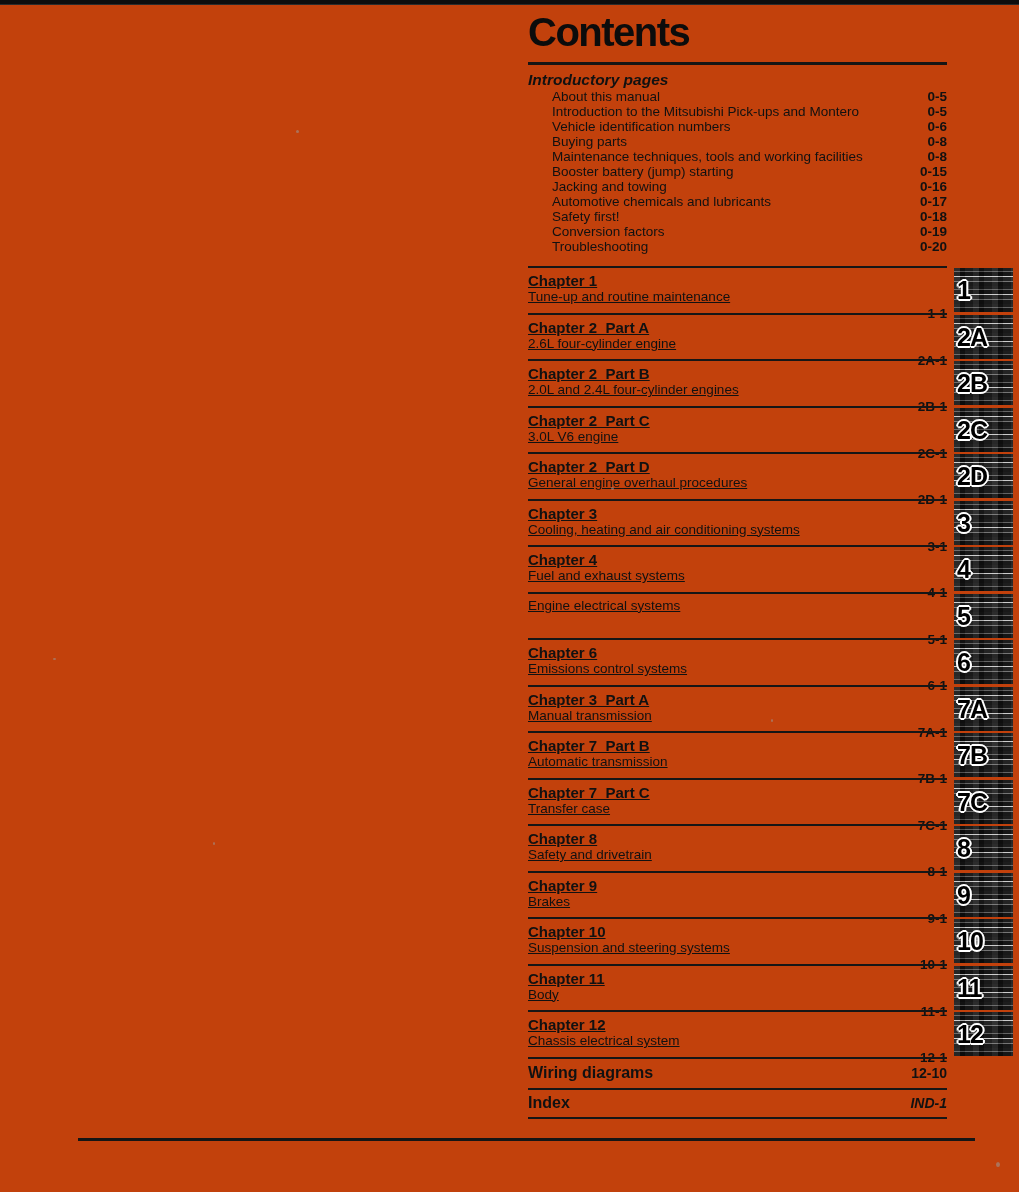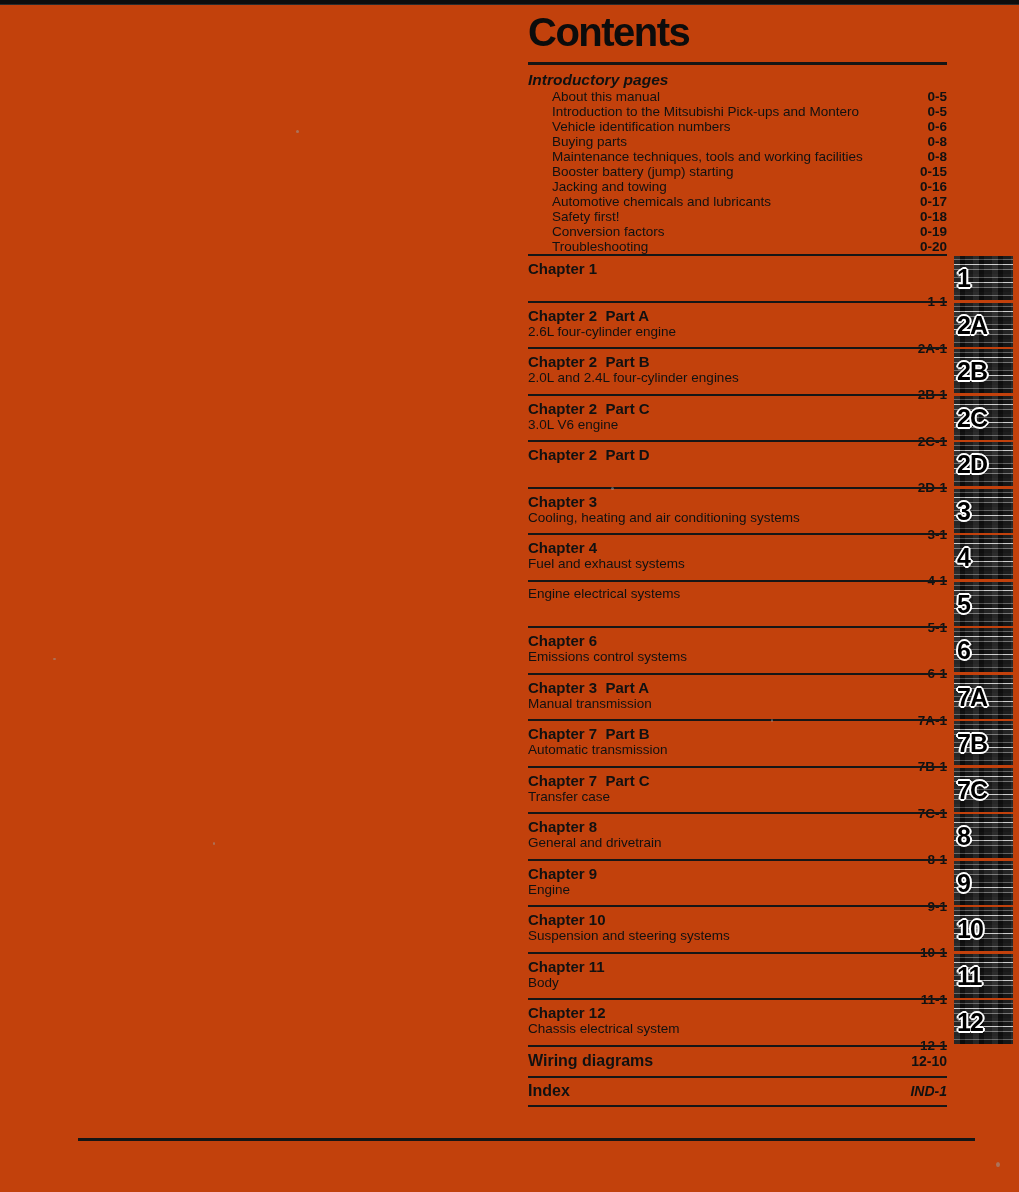--- a/index.html
+++ b/index.html
@@ -22,21 +22,21 @@
   }
   .title-rule{margin-top:7px;height:3px;background:#151515;}
   .intro-heading{margin-top:6px;font-size:15.5px;line-height:17px;font-weight:bold;font-style:italic;}
   .intro-items{margin-top:1px;}
   .intro-item{
     display:flex;justify-content:space-between;align-items:flex-end;
     font-size:13.5px;line-height:15px;
   }
   .intro-item-label{padding-left:24px;}
   .intro-item-page{font-weight:bold;}
-  .chapters{margin-top:0;}
+  .chapters{margin-top:12px;text-decoration:underline;}
   .chapter-row{
     position:relative;height:46.5px;box-sizing:border-box;
     border-top:2.5px solid #161616;padding-top:4px;
   }
   .chapter-title{
     font-size:15px;line-height:17px;font-weight:bold;white-space:pre-wrap;
   }
   .chapter-sub{font-size:13.5px;line-height:16px;}
   .chapter-page{
     position:absolute;right:0;top:38px;font-size:13.5px;font-weight:bold;
@@ -128,20 +128,21 @@
           <div class="intro-item">
             <span class="intro-item-label">Troubleshooting</span>
             <span class="intro-item-page">0-20</span>
           </div>
         </div>
     </section>
 
     <section class="chapters" id="chapters">
         <div class="chapter-row">
           <div class="chapter-title">Chapter 1</div>
+          <div class="chapter-sub">Tune-up and routine maintenance</div>
           <div class="chapter-page">1-1</div>
           <div class="chapter-tab">
             <span class="tab-label">1</span>
           </div>
         </div>
         <div class="chapter-row">
           <div class="chapter-title">Chapter 2  Part A</div>
           <div class="chapter-sub">2.6L four-cylinder engine</div>
           <div class="chapter-page">2A-1</div>
           <div class="chapter-tab">
@@ -159,20 +160,21 @@
         <div class="chapter-row">
           <div class="chapter-title">Chapter 2  Part C</div>
           <div class="chapter-sub">3.0L V6 engine</div>
           <div class="chapter-page">2C-1</div>
           <div class="chapter-tab">
             <span class="tab-label">2C</span>
           </div>
         </div>
         <div class="chapter-row">
           <div class="chapter-title">Chapter 2  Part D</div>
+          <div class="chapter-sub">General engine overhaul procedures</div>
           <div class="chapter-page">2D-1</div>
           <div class="chapter-tab">
             <span class="tab-label">2D</span>
           </div>
         </div>
         <div class="chapter-row">
           <div class="chapter-title">Chapter 3</div>
           <div class="chapter-sub">Cooling, heating and air conditioning systems</div>
           <div class="chapter-page">3-1</div>
           <div class="chapter-tab">
@@ -221,29 +223,29 @@
         <div class="chapter-row">
           <div class="chapter-title">Chapter 7  Part C</div>
           <div class="chapter-sub">Transfer case</div>
           <div class="chapter-page">7C-1</div>
           <div class="chapter-tab">
             <span class="tab-label">7C</span>
           </div>
         </div>
         <div class="chapter-row">
           <div class="chapter-title">Chapter 8</div>
-          <div class="chapter-sub">General and drivetrain</div>
+          <div class="chapter-sub">Safety and drivetrain</div>
           <div class="chapter-page">8-1</div>
           <div class="chapter-tab">
             <span class="tab-label">8</span>
           </div>
         </div>
         <div class="chapter-row">
           <div class="chapter-title">Chapter 9</div>
-          <div class="chapter-sub">Engine</div>
+          <div class="chapter-sub">Brakes</div>
           <div class="chapter-page">9-1</div>
           <div class="chapter-tab">
             <span class="tab-label">9</span>
           </div>
         </div>
         <div class="chapter-row">
           <div class="chapter-title">Chapter 10</div>
           <div class="chapter-sub">Suspension and steering systems</div>
           <div class="chapter-page">10-1</div>
           <div class="chapter-tab">

